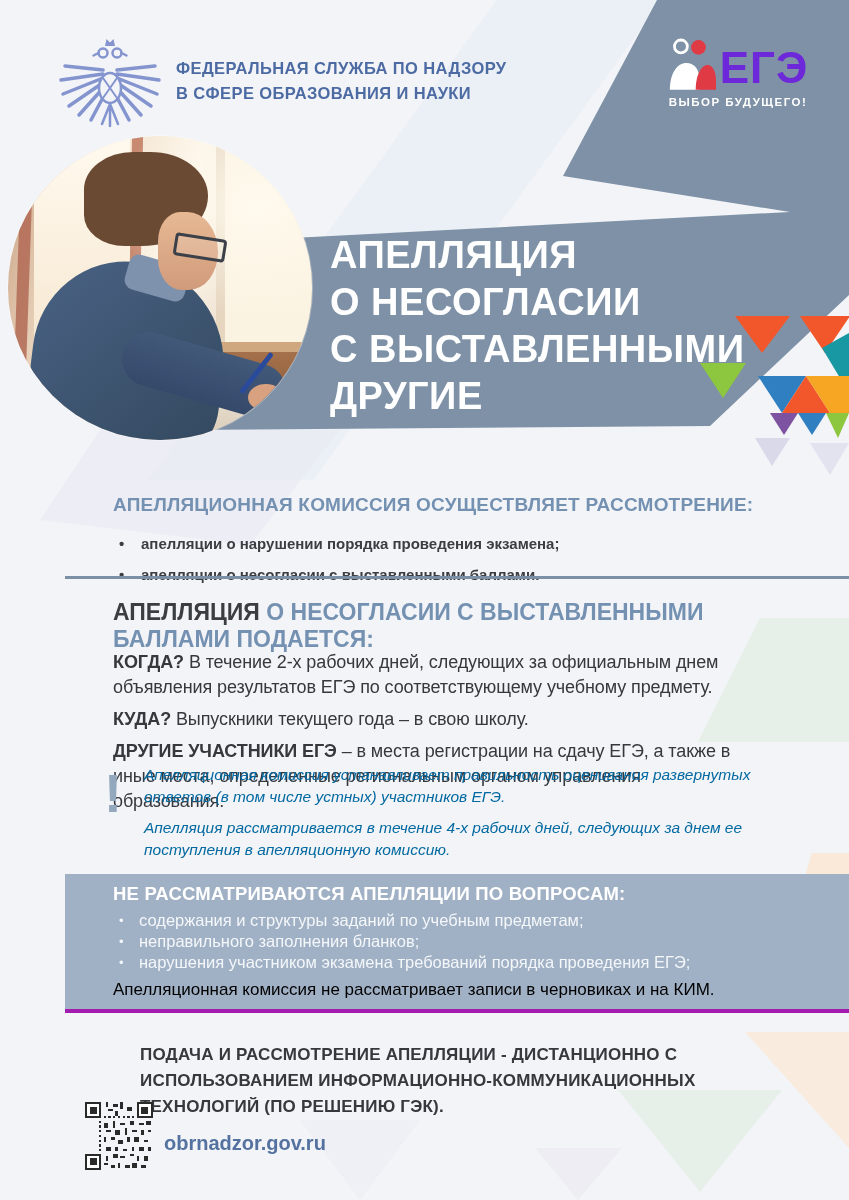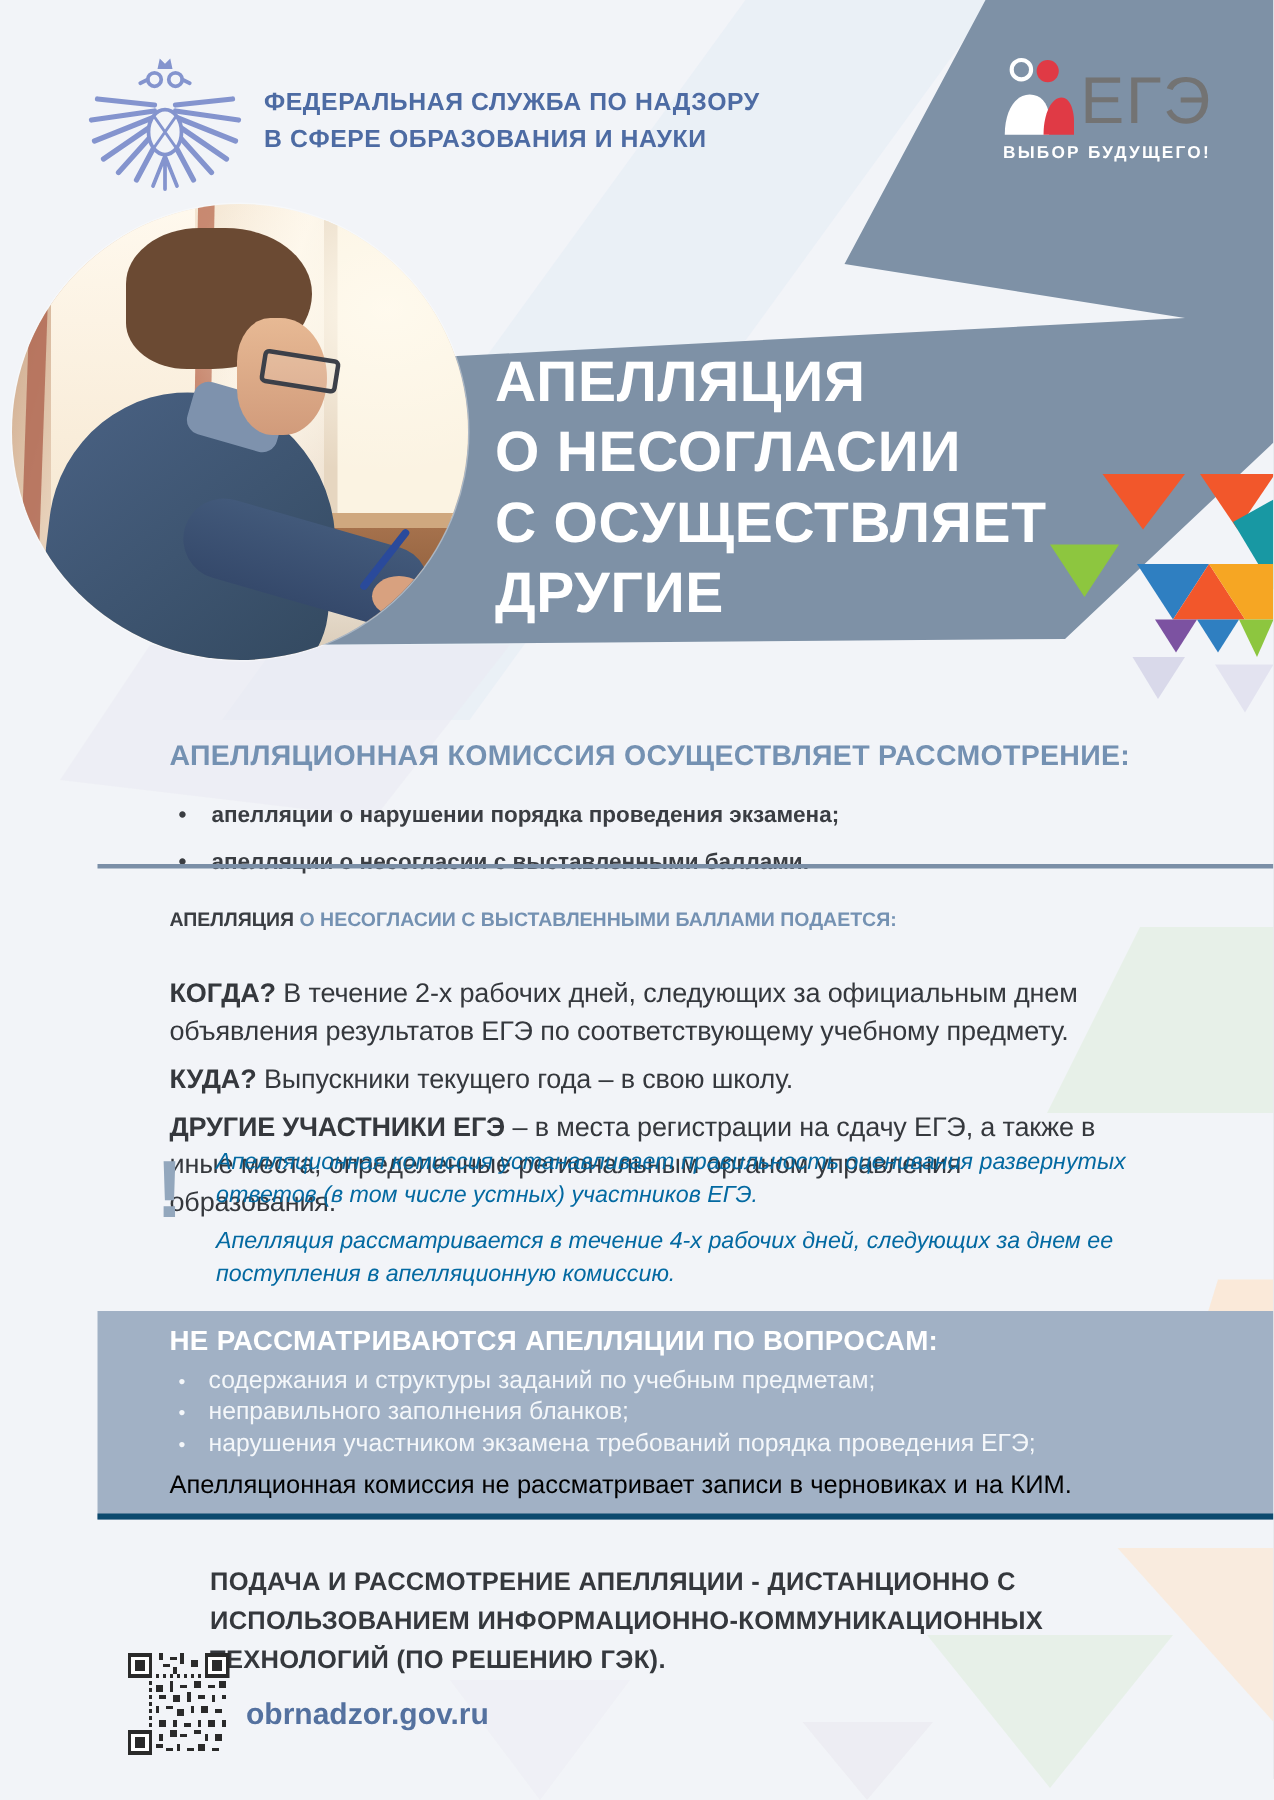--- a/index.html
+++ b/index.html
@@ -10,21 +10,21 @@
   }
   .abs{position:absolute;}
   svg{display:block;}
 
   
   .emblem{left:55px;top:36px;width:110px;height:96px;}
   .agency{left:176px;top:56px;font-size:16.5px;line-height:25px;font-weight:bold;
           color:#4d6ba3;letter-spacing:.4px;}
   .ege-logo{left:648px;top:38px;width:180px;text-align:center;}
   .ege-row{display:flex;align-items:flex-end;justify-content:center;gap:4px;}
-  .ege-word{font-size:44px;font-weight:normal;color:#737373;letter-spacing:1px;line-height:44px;}
+  .ege-word{font-size:44px;font-weight:bold;color:#6d28d9;letter-spacing:1px;line-height:44px;}
   .ege-slogan{margin-top:6px;font-size:11.5px;font-weight:bold;color:#ffffff;letter-spacing:1.5px;}
 
   
   .photo-circle{left:8px;top:136px;width:304px;height:304px;border-radius:50%;overflow:hidden;
                 box-shadow:0 0 0 1px rgba(255,255,255,.35);}
   .photo-circle>div{position:absolute;}
   .ph-bg{inset:0;background:linear-gradient(105deg,#c89f80 0%,#f2e2cd 28%,#fdf6ea 52%,#e9dac8 76%,#c7a488 100%);}
   .ph-paneL{left:26px;top:0;width:96px;height:232px;background:linear-gradient(#fff9ee,#f6e7d0);}
   .ph-frame1{left:10px;top:0;width:12px;height:238px;background:#b26a55;opacity:.85;transform:rotate(2deg);}
   .ph-frame2{left:122px;top:0;width:11px;height:238px;background:#bd7257;opacity:.8;transform:rotate(1deg);}
@@ -53,33 +53,33 @@
   
   .sec-heading{font-weight:bold;font-size:19px;line-height:26px;color:#7491b2;letter-spacing:.2px;}
   .sec1{left:113px;top:492px;width:660px;}
   .sec1 ul{margin:10px 0 0 0;padding:0;list-style:none;}
   .sec1 li{font-weight:bold;font-size:15px;line-height:31px;color:#3a3d42;padding-left:28px;position:relative;}
   .sec1 li::before{content:"•";position:absolute;left:6px;}
 
   .divider{left:65px;right:0;height:3px;background:#7b8fa7;}
   .divider-1{top:576px;}
 
-  .sec2-heading{left:113px;top:599px;width:620px;font-size:13px;line-height:27px;font-weight:bold;}
+  .sec2-heading{left:113px;top:599px;width:620px;font-size:23px;line-height:27px;font-weight:bold;}
   .sec2-heading .dark{color:#3a3d42;}
   .sec2-heading .blue{color:#7491b2;}
   .sec2-items{left:113px;top:650px;width:625px;font-size:18px;line-height:25px;color:#35383d;letter-spacing:-.1px;}
   .sec2-items p{margin:0 0 7px 0;}
   .sec2-items .lbl{font-weight:bold;text-align:center;}
 
   .note{left:104px;top:764px;width:660px;display:flex;gap:22px;}
   .note-mark{font-size:54px;line-height:58px;font-weight:bold;color:#93a7bd;flex:0 0 16px;}
   .note-body{font-style:italic;font-size:15.5px;line-height:22px;color:#0369a1;width:620px;}
   .note-body p{margin:0 0 9px 0;}
 
-  .graybox{left:65px;top:874px;width:784px;background:#a1b1c5;border-bottom:4px solid #0c4a6e;
+  .graybox{left:65px;top:874px;width:784px;background:#a1b1c5;border-bottom:4px solid #a21caf;
            padding:9px 18px 9px 48px;box-sizing:border-box;}
   .graybox h2{margin:0;font-size:18.5px;line-height:22px;font-weight:bold;color:#ffffff;letter-spacing:.2px;}
   .graybox ul{margin:5px 0 0 0;padding:0;list-style:none;}
   .graybox li{font-size:16.5px;line-height:21px;color:#f4f7fa;padding-left:26px;position:relative;}
   .graybox li::before{content:"•";position:absolute;left:6px;font-size:13px;}
   .graybox .footnote{margin-top:7px;font-size:17px;line-height:20px;color:#000000;}
 
   .footer-text{left:140px;top:1042px;width:672px;font-size:17px;line-height:26px;font-weight:bold;
                color:#35383d;letter-spacing:.2px;}
   .qr{left:85px;top:1102px;width:68px;height:68px;}
@@ -169,21 +169,21 @@
     <div class="ph-face"></div>
     <div class="ph-glasses"></div>
     <div class="ph-arm"></div>
     <div class="ph-pen"></div>
     <div class="ph-hand"></div>
   </div>
 
   <div class="abs hero-title">
     <div>АПЕЛЛЯЦИЯ</div>
     <div>О НЕСОГЛАСИИ</div>
-    <div>С ОСУЩЕСТВЛЯЕТ</div>
+    <div>С ВЫСТАВЛЕННЫМИ</div>
     <div>ДРУГИЕ</div>
   </div>
 
   <div class="abs sec1">
     <div class="sec-heading">АПЕЛЛЯЦИОННАЯ КОМИССИЯ ОСУЩЕСТВЛЯЕТ РАССМОТРЕНИЕ:</div>
     <ul>
       <li>апелляции о нарушении порядка проведения экзамена;</li>
       <li>апелляции о несогласии с выставленными баллами.</li>
     </ul>
   </div>

